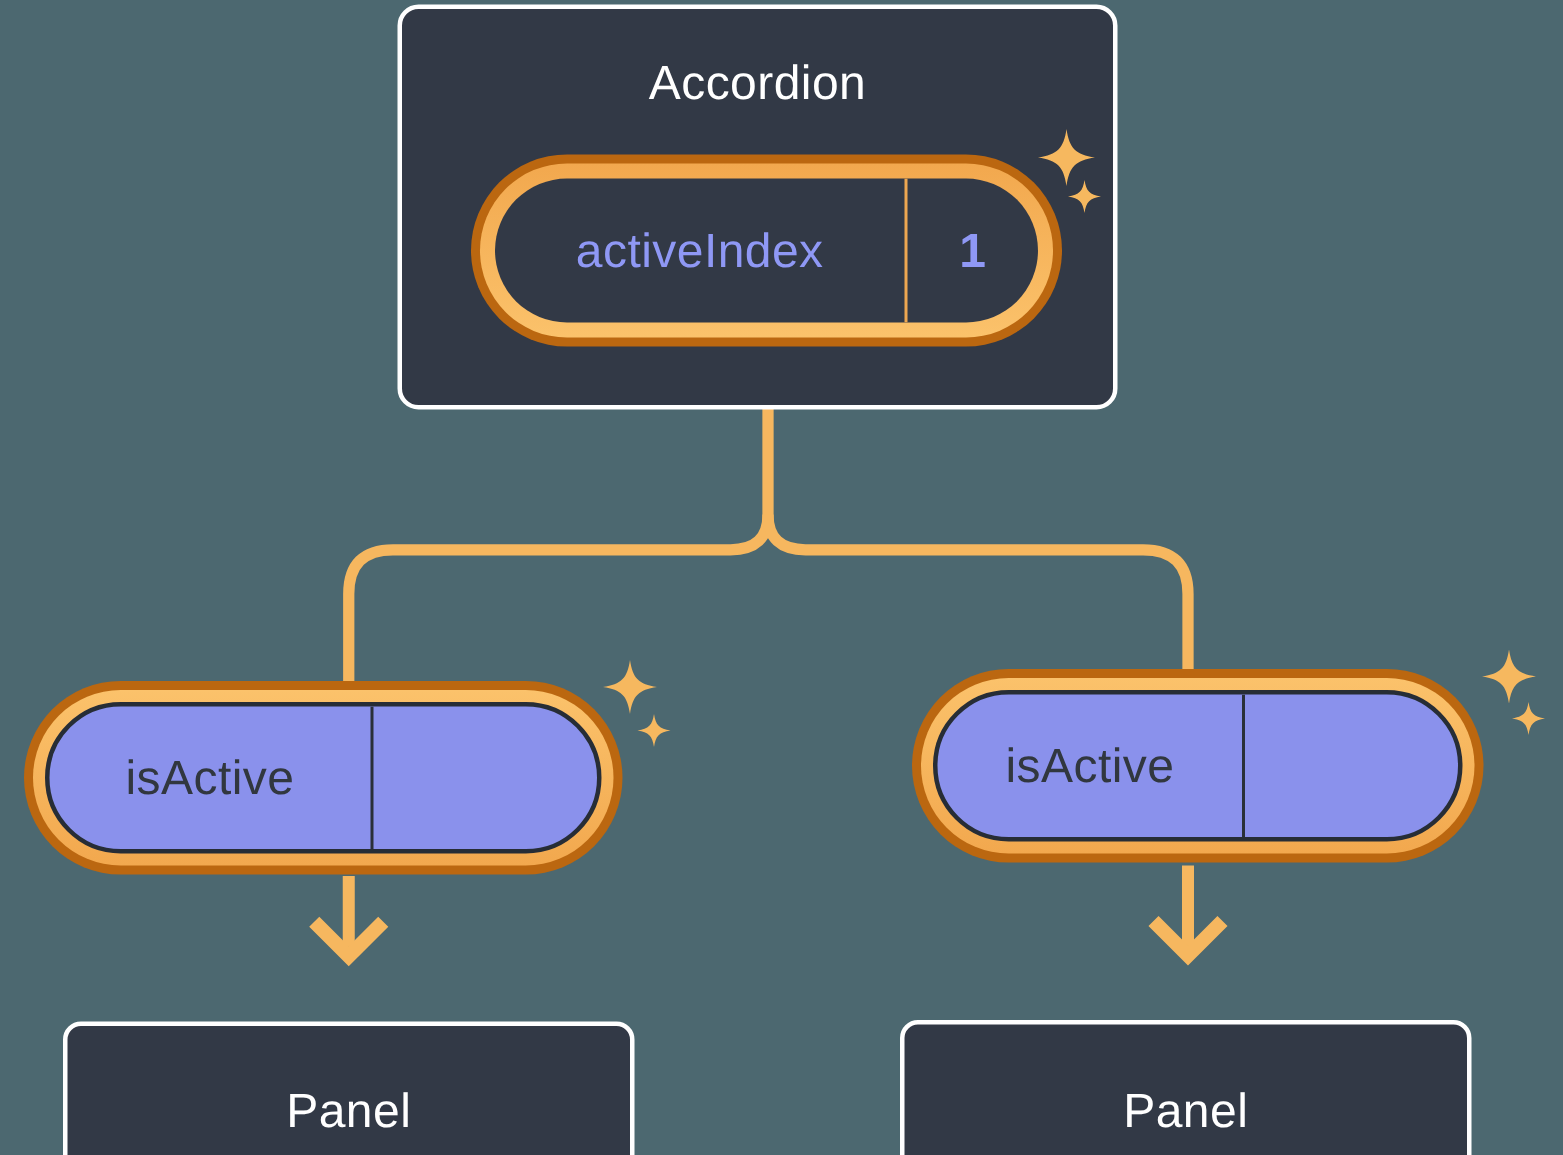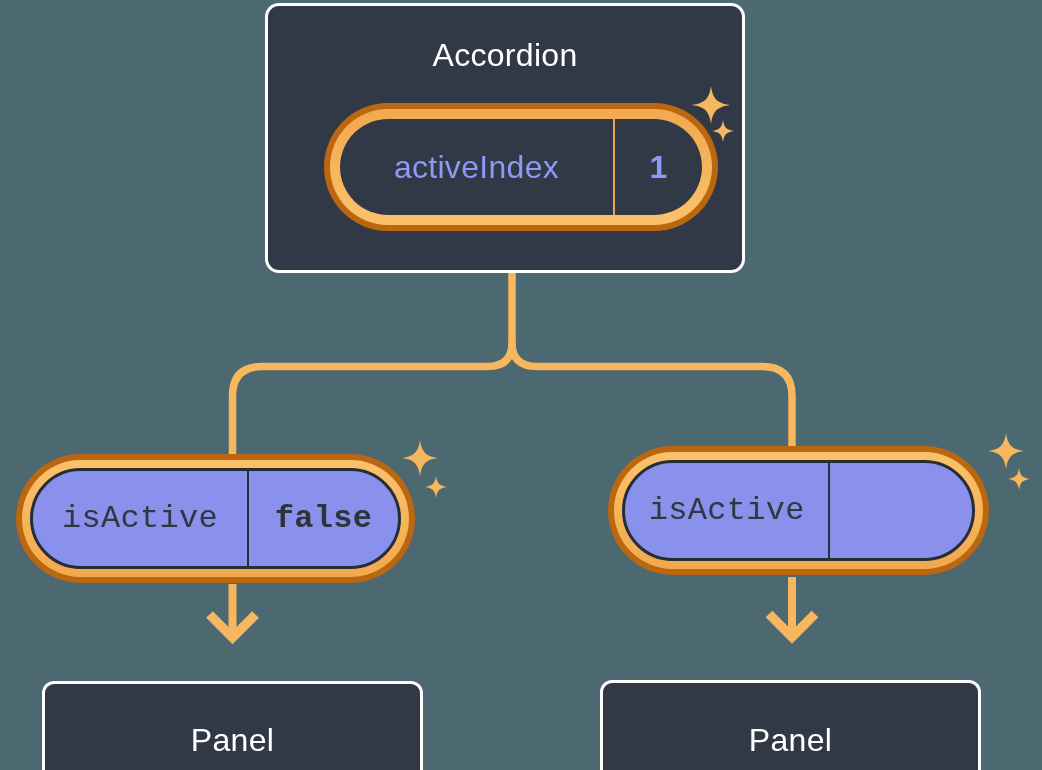--- a/index.html
+++ b/index.html
@@ -32,33 +32,33 @@
   
   .pill-outer{
     position:absolute;box-sizing:border-box;border-radius:999px;
     background:#BB6710;padding:6px;z-index:2;
   }
   .pill-mid{
     box-sizing:border-box;width:100%;height:100%;border-radius:999px;
     background:linear-gradient(180deg,#F2A84E 0%,#FBC26B 100%);
   }
   .gold .pill-mid{padding:10px;}
-  .purple-group .pill-mid{padding:8px;background:linear-gradient(180deg,#FBC26B 0%,#F2A84E 100%);font-family:Liberation Mono, monospace;}
+  .purple-group .pill-mid{padding:8px;background:linear-gradient(180deg,#FBC26B 0%,#F2A84E 100%);}
   .pill-core{
     box-sizing:border-box;width:100%;height:100%;border-radius:999px;
     display:flex;align-items:stretch;overflow:hidden;
   }
   .core-dark{background:#323946;}
   .core-purple{background:#8A91EC;border:3px solid #272D36;}
   .cell{display:flex;align-items:center;justify-content:center;}
   .divider{width:2px;flex:none;}
   .div-gold{background:#EDA751;}
   .div-dark{background:#2A3039;}
 
-  .gold{left:324px;top:103px;width:394px;height:128px;}
+  .gold{left:314px;top:103px;width:394px;height:128px;}
   .gold .cell-label{width:75.4%;}
   .gold .cell-value{flex:1;}
   .txt-purple{color:#8F98F5;font-size:32px;letter-spacing:.3px;}
   .txt-purple-bold{color:#8F98F5;font-size:32px;font-weight:700;}
 
   .pill-left{left:16px;top:454px;width:399px;height:129px;}
   .pill-right{left:608px;top:446px;width:381px;height:129px;}
   .purple-group .cell-label{width:58.6%;}
   .purple-group .cell-value{flex:1;}
   .txt-dark{color:#31373F;font-size:32px;letter-spacing:.3px;}
@@ -98,23 +98,20 @@
     </div>
   </div>
 
   <div class="pill-outer purple-group pill-left">
     <div class="pill-mid">
       <div class="pill-core core-purple">
         <div class="cell cell-label">
           <span class="txt-dark">isActive</span>
         </div>
         <div class="divider div-dark"></div>
-        <div class="cell cell-value">
-          <span class="txt-dark-bold">false</span>
-        </div>
       </div>
     </div>
   </div>
 
   <div class="pill-outer purple-group pill-right">
     <div class="pill-mid">
       <div class="pill-core core-purple">
         <div class="cell cell-label">
           <span class="txt-dark">isActive</span>
         </div>

